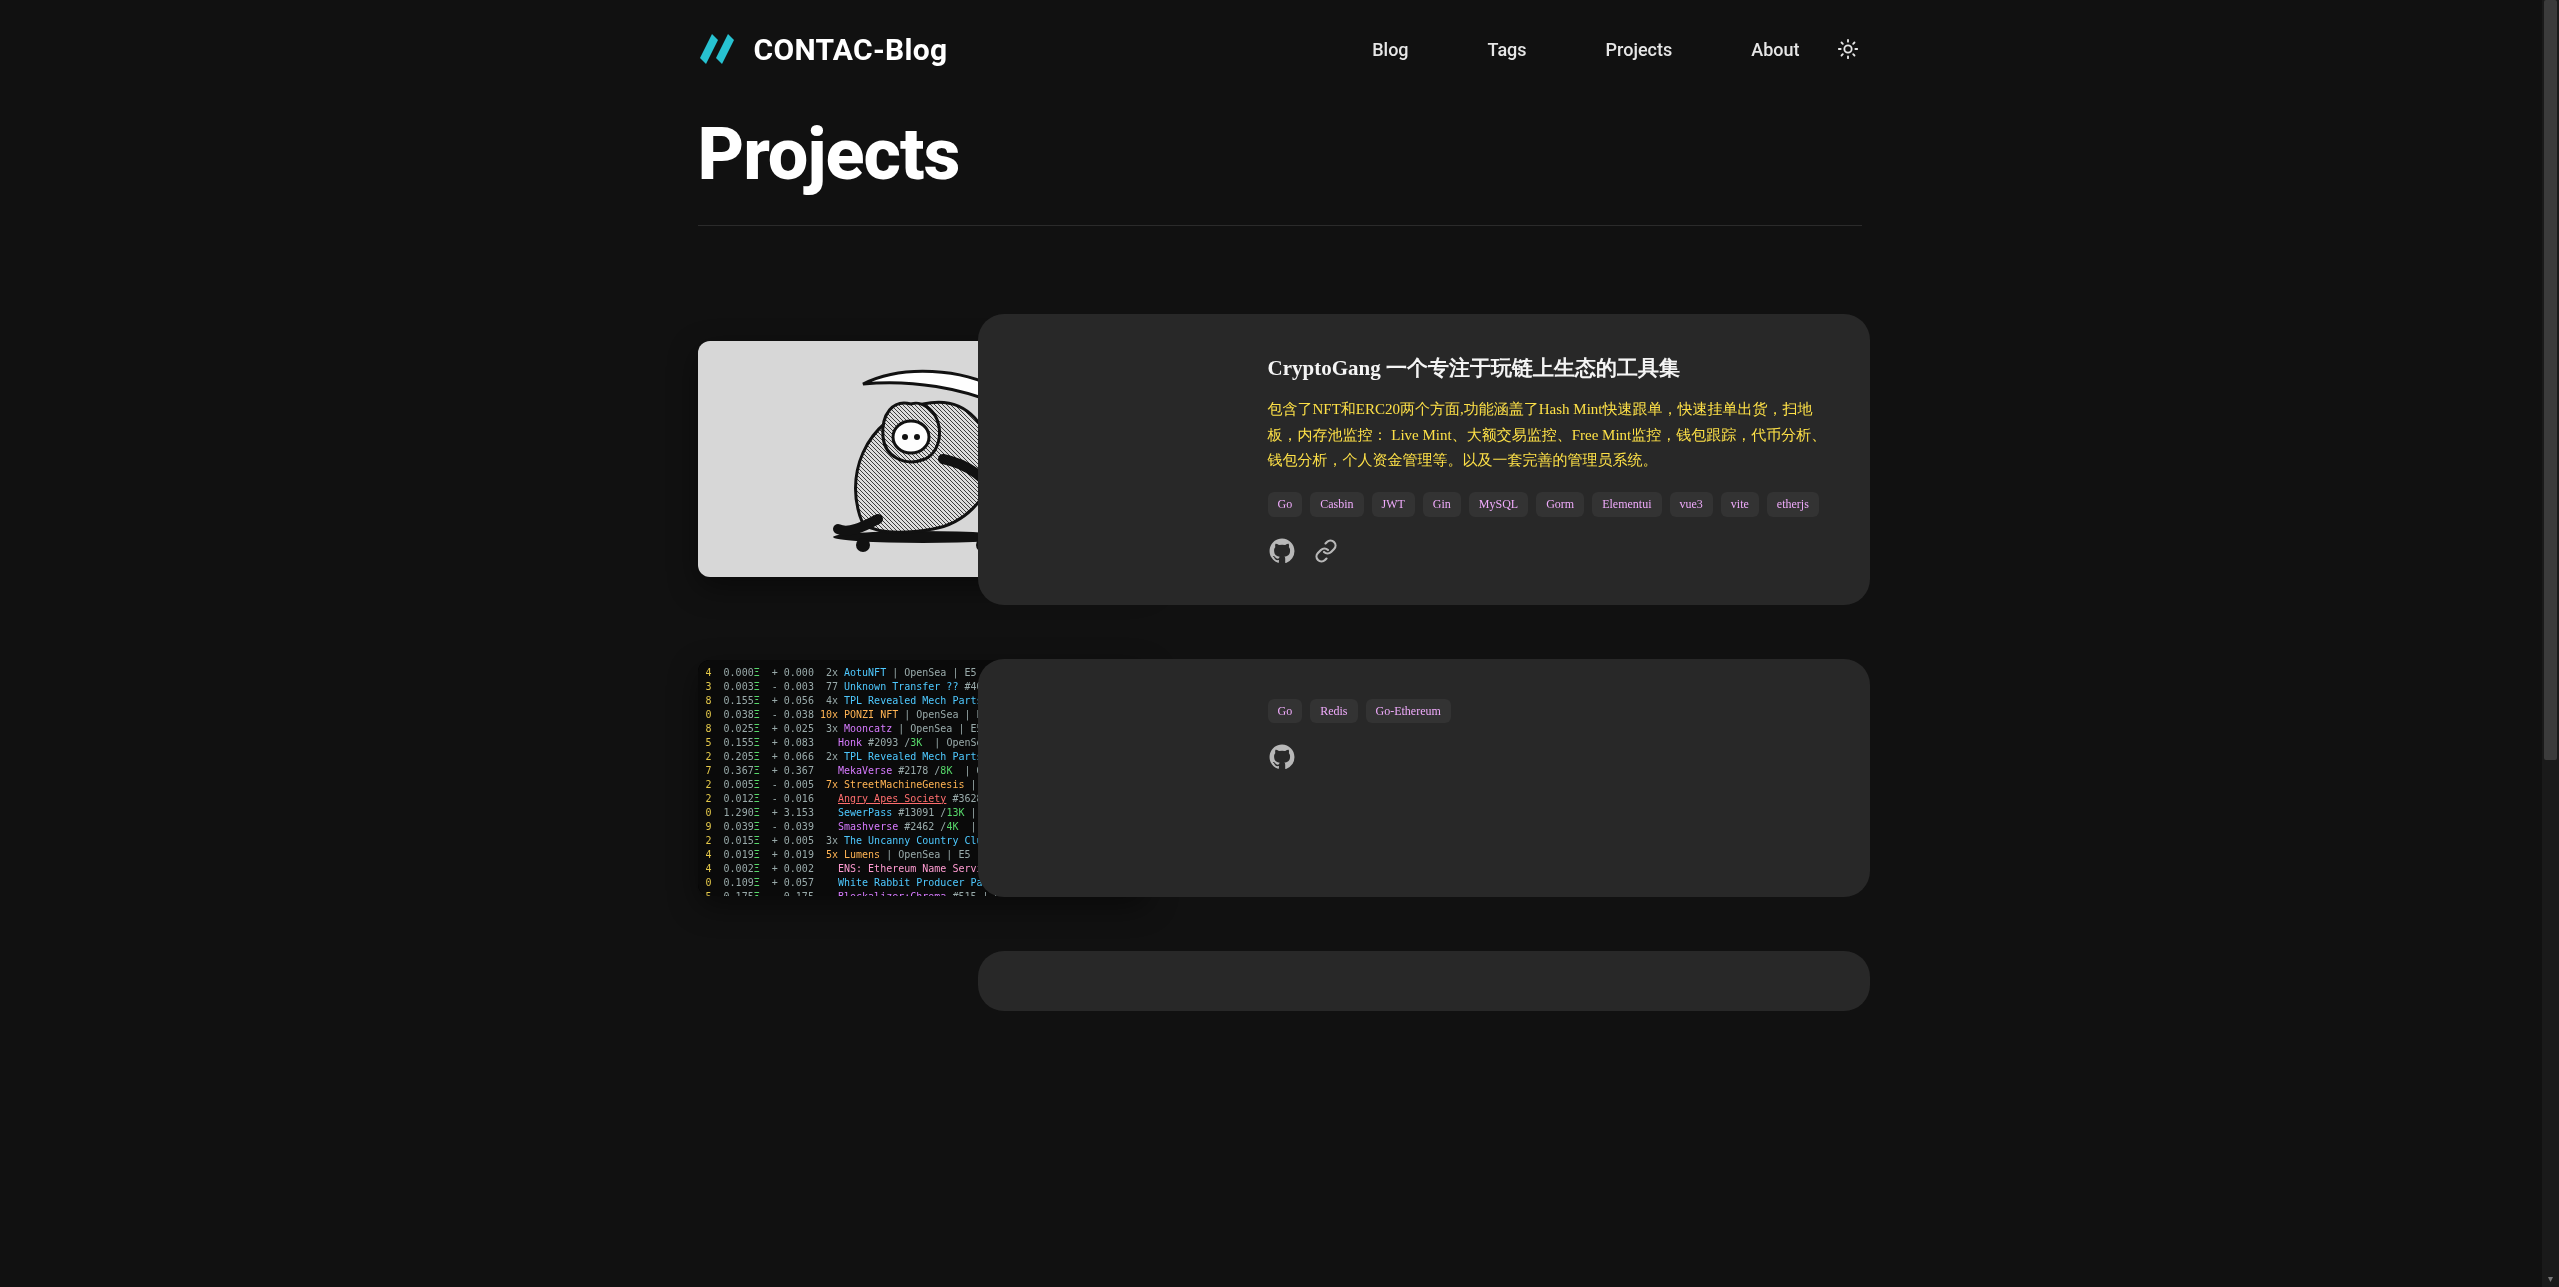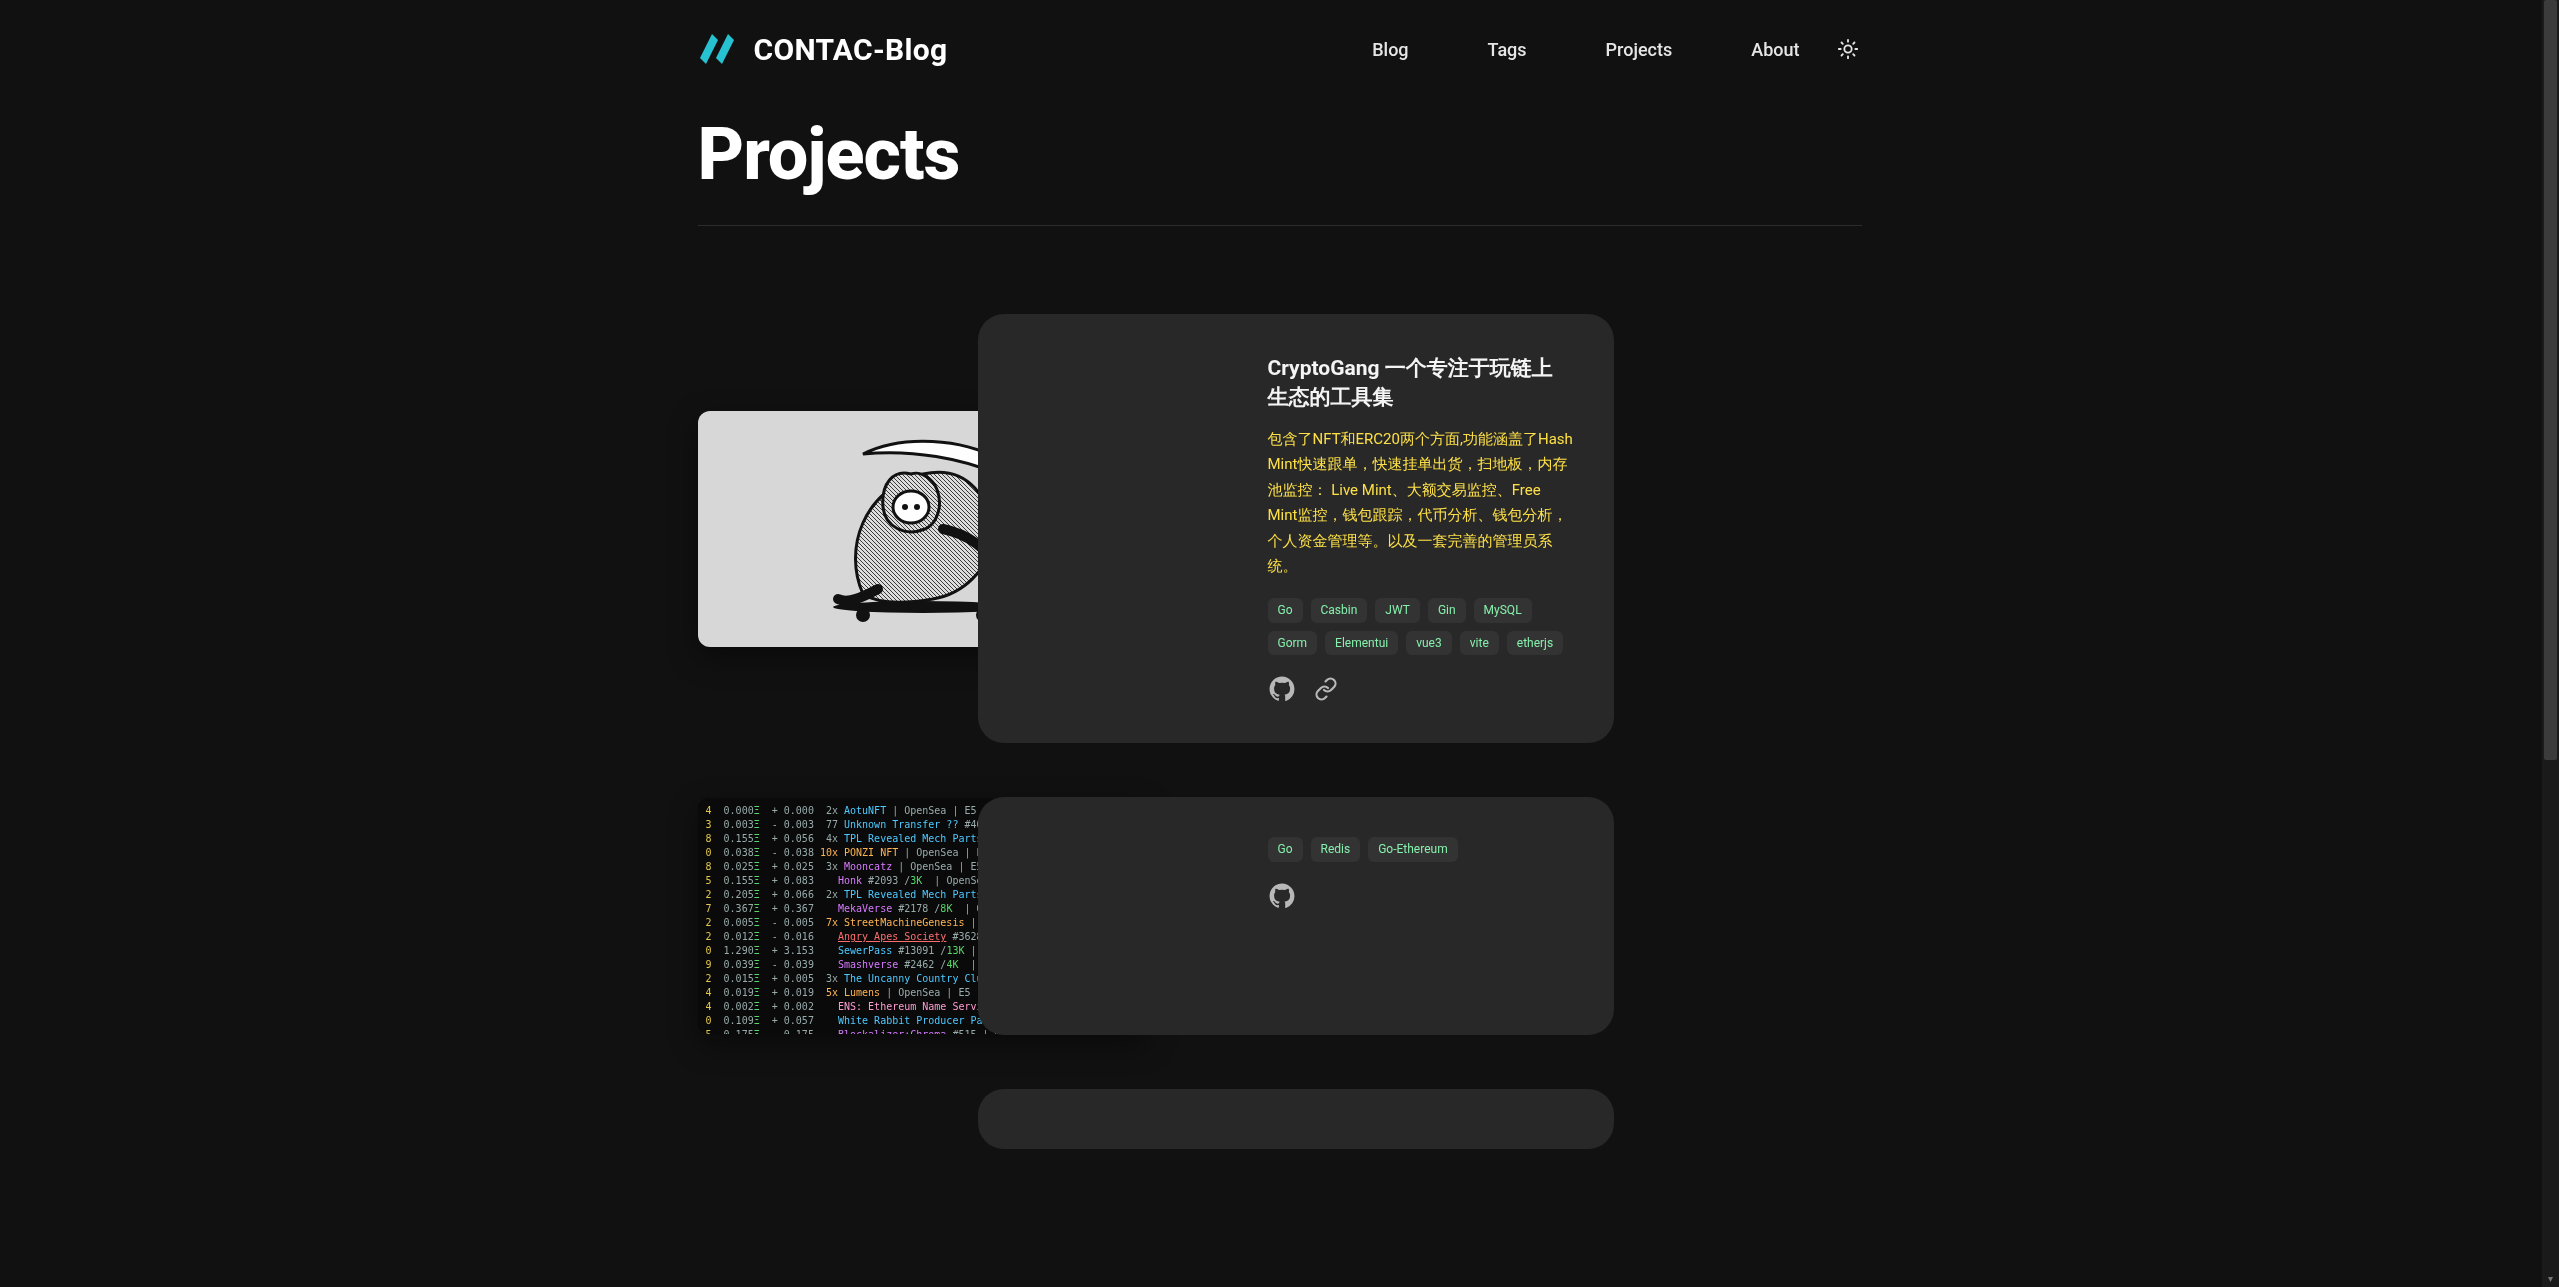--- a/index.html
+++ b/index.html
@@ -22,31 +22,31 @@
   nav.main{display:flex;align-items:center;gap:34px;}
   nav.main a{color:#e6e6e6;font-size:18px;text-decoration:none;font-weight:500;margin-left:45px;}
   .theme-btn{display:inline-flex;align-items:center;justify-content:center;
     width:28px;height:28px;color:#e6e6e6;}
   h1.page-title{font-size:72px;font-weight:800;margin:20px 0 28px 0;color:#ffffff;letter-spacing:-1px;
     padding-bottom:28px;border-bottom:1px solid #2b2b2b;}
 
   .projects{display:flex;flex-direction:column;gap:54px;margin-top:88px;}
 
   .project{position:relative;}
-  .card{position:relative;margin-left:280px;width:636px;background:var(--card);
-    border-radius:26px;padding:40px 40px 40px 290px;min-height:238px;}
+  .card{position:relative;margin-left:280px;width:892px;background:var(--card);
+    border-radius:26px;padding:40px 40px 40px 290px;min-height:238px;font-family:Liberation Serif, serif;}
   .thumb{position:absolute;left:0;top:50%;transform:translateY(-50%);
     width:450px;height:236px;border-radius:12px;background:#d7d7d7;
     box-shadow:0 10px 30px rgba(0,0,0,.45);overflow:hidden;display:flex;
     align-items:center;justify-content:center;}
   .proj-title{font-size:21px;font-weight:700;color:#f4f4f4;margin:0 0 14px 0;
     line-height:1.4;}
   .proj-desc{font-size:15px;line-height:1.7;color:#fde047;margin:0 0 18px 0;}
   .tags{display:flex;flex-wrap:wrap;gap:8px;margin-bottom:20px;}
-  .tag{background:var(--tag);color:#86efac;font-size:12px;padding:4px 10px;
+  .tag{background:var(--tag);color:#f0abfc;font-size:12px;padding:4px 10px;
     border-radius:6px;line-height:1.4;}
   .links{display:flex;gap:16px;align-items:center;}
   .icon-btn{display:inline-flex;align-items:center;justify-content:center;
     width:28px;height:28px;color:#b8b8b8;}
 
   
   .term{width:100%;height:100%;background:#0a0a0a;color:#9aa;font-family:Menlo,Consolas,monospace;
     font-size:10px;line-height:14px;padding:6px 8px;white-space:pre;overflow:hidden;}
   .term span.g{color:#57d96a;}
   .term span.c{color:#4ec9ff;}

